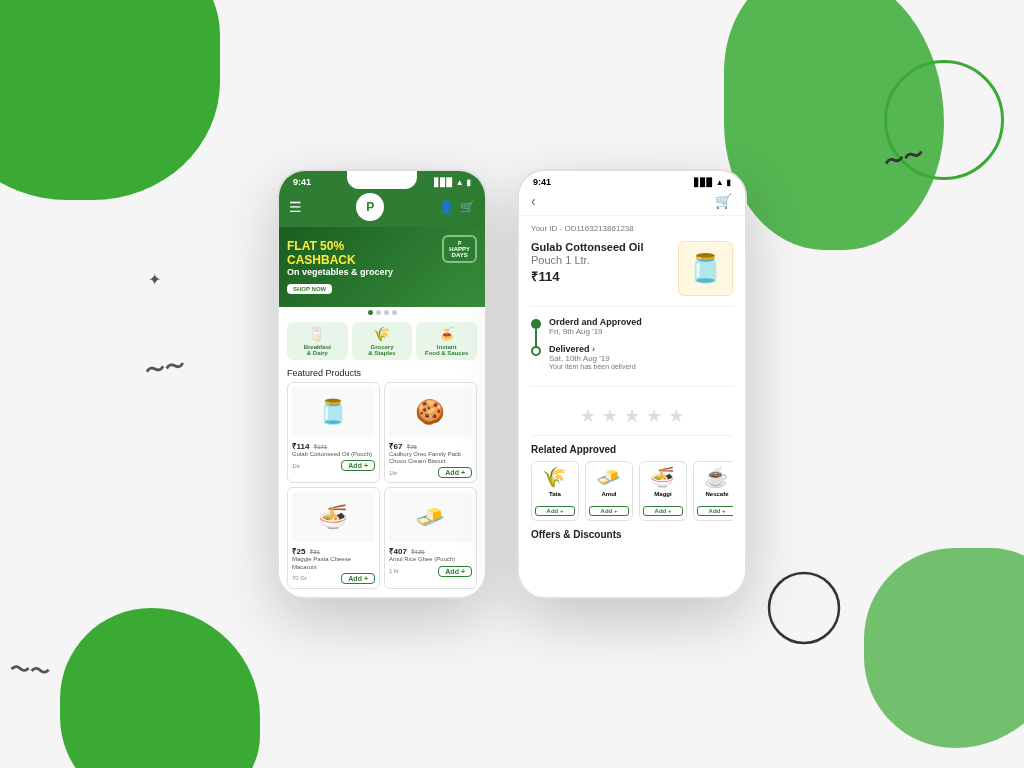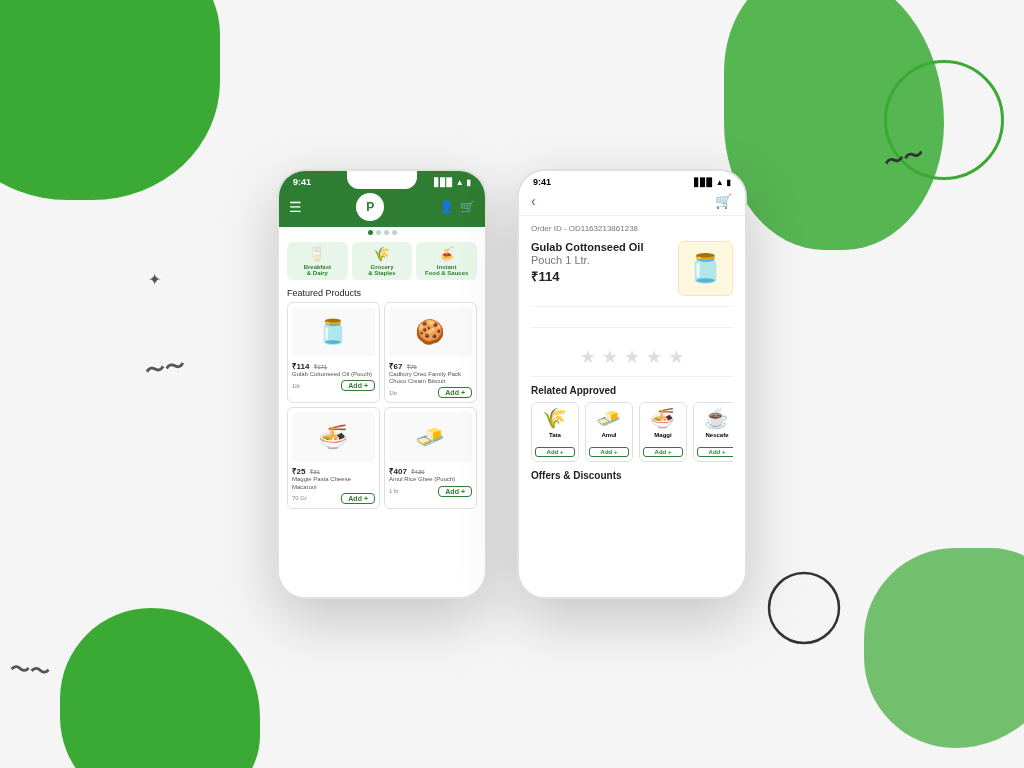--- a/index.html
+++ b/index.html
@@ -403,20 +403,32 @@
 
     <div class="phone1-header">
       <span class="hamburger">☰</span>
       <div class="logo-circle">P</div>
       <div class="header-icons">
         <span>👤</span>
         <span>🛒</span>
       </div>
     </div>
 
+    <div class="banner">
+      <div>
+        <div class="banner-accent">FLAT 50%</div>
+        <div class="banner-accent">CASHBACK</div>
+        <div class="banner-text">On vegetables &amp; grocery</div>
+        <button class="shop-now-btn">SHOP NOW</button>
+      </div>
+      <div class="happy-days-badge">
+        <div style="font-size:5px;font-weight:700;color:#fff;">P</div>
+        <div>HAPPY<br>DAYS</div>
+      </div>
+    </div>
 
     <div class="banner-dots">
       <div class="dot active"></div>
       <div class="dot"></div>
       <div class="dot"></div>
       <div class="dot"></div>
     </div>
 
     <div class="category-row">
       <div class="category-item">
@@ -493,34 +505,54 @@
       </div>
     </div>
 
     <div class="phone2-header">
       <span class="back-btn">‹</span>
       <span class="cart-icon-green">🛒</span>
     </div>
 
     <div class="order-content">
 
-      <div class="order-id">Order ID - OD1163213861238</div>
+      <div class="order-id">Your ID - OD1163213861238</div>
 
       <div class="order-product-card">
         <div class="order-product-info">
           <div class="order-product-name">Gulab Cottonseed Oil</div>
           <div class="order-product-sub">Pouch 1 Ltr.</div>
           <div class="order-product-price">₹114</div>
         </div>
         <div class="order-product-img">🫙</div>
       </div>
 
       <div class="timeline">
 
-
+        <div class="timeline-item">
+          <div style="position:relative;">
+            <div class="timeline-dot"></div>
+            <div class="timeline-line"></div>
+          </div>
+          <div>
+            <div class="timeline-label">Orderd and Approved</div>
+            <div class="timeline-date">Fri, 9th Aug '19</div>
+          </div>
+        </div>
+
+        <div class="timeline-item" style="margin-top:8px;">
+          <div>
+            <div class="timeline-dot hollow"></div>
+          </div>
+          <div>
+            <div class="timeline-label">Delivered <span class="chevron-right">›</span></div>
+            <div class="timeline-date">Sat, 10th Aug '19</div>
+            <div class="timeline-note">Your item has been deliverd</div>
+          </div>
+        </div>
       </div>
 
       <div class="star-rating">
         <span class="star">★</span>
         <span class="star">★</span>
         <span class="star">★</span>
         <span class="star">★</span>
         <span class="star">★</span>
       </div>
 

